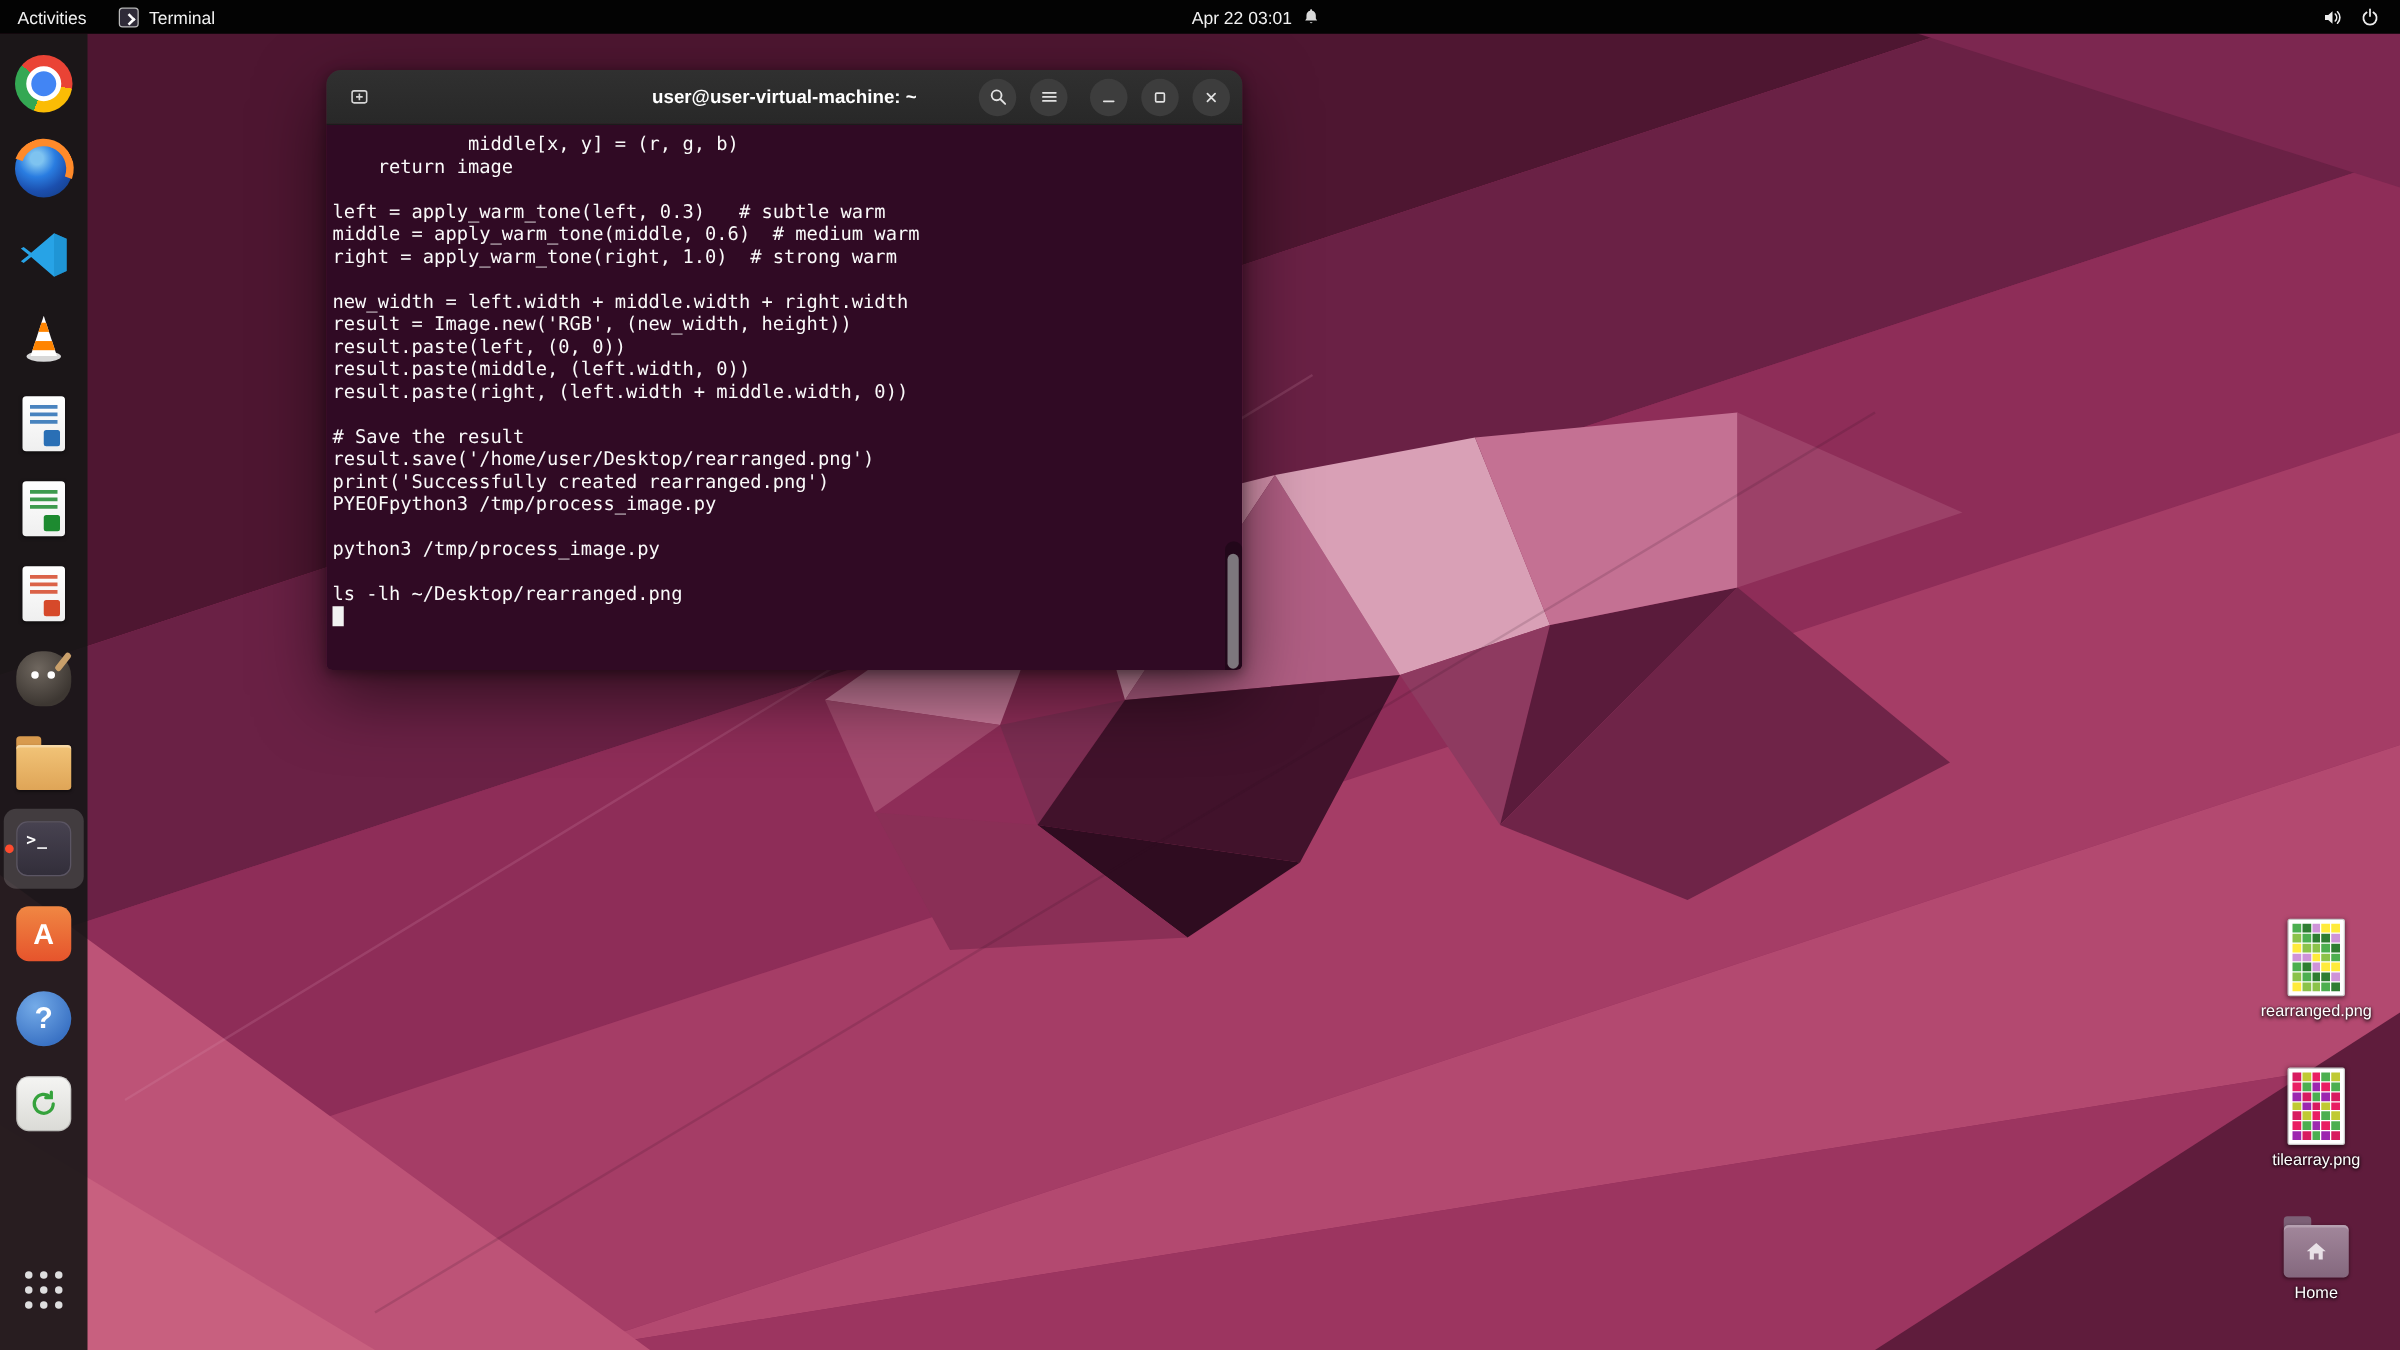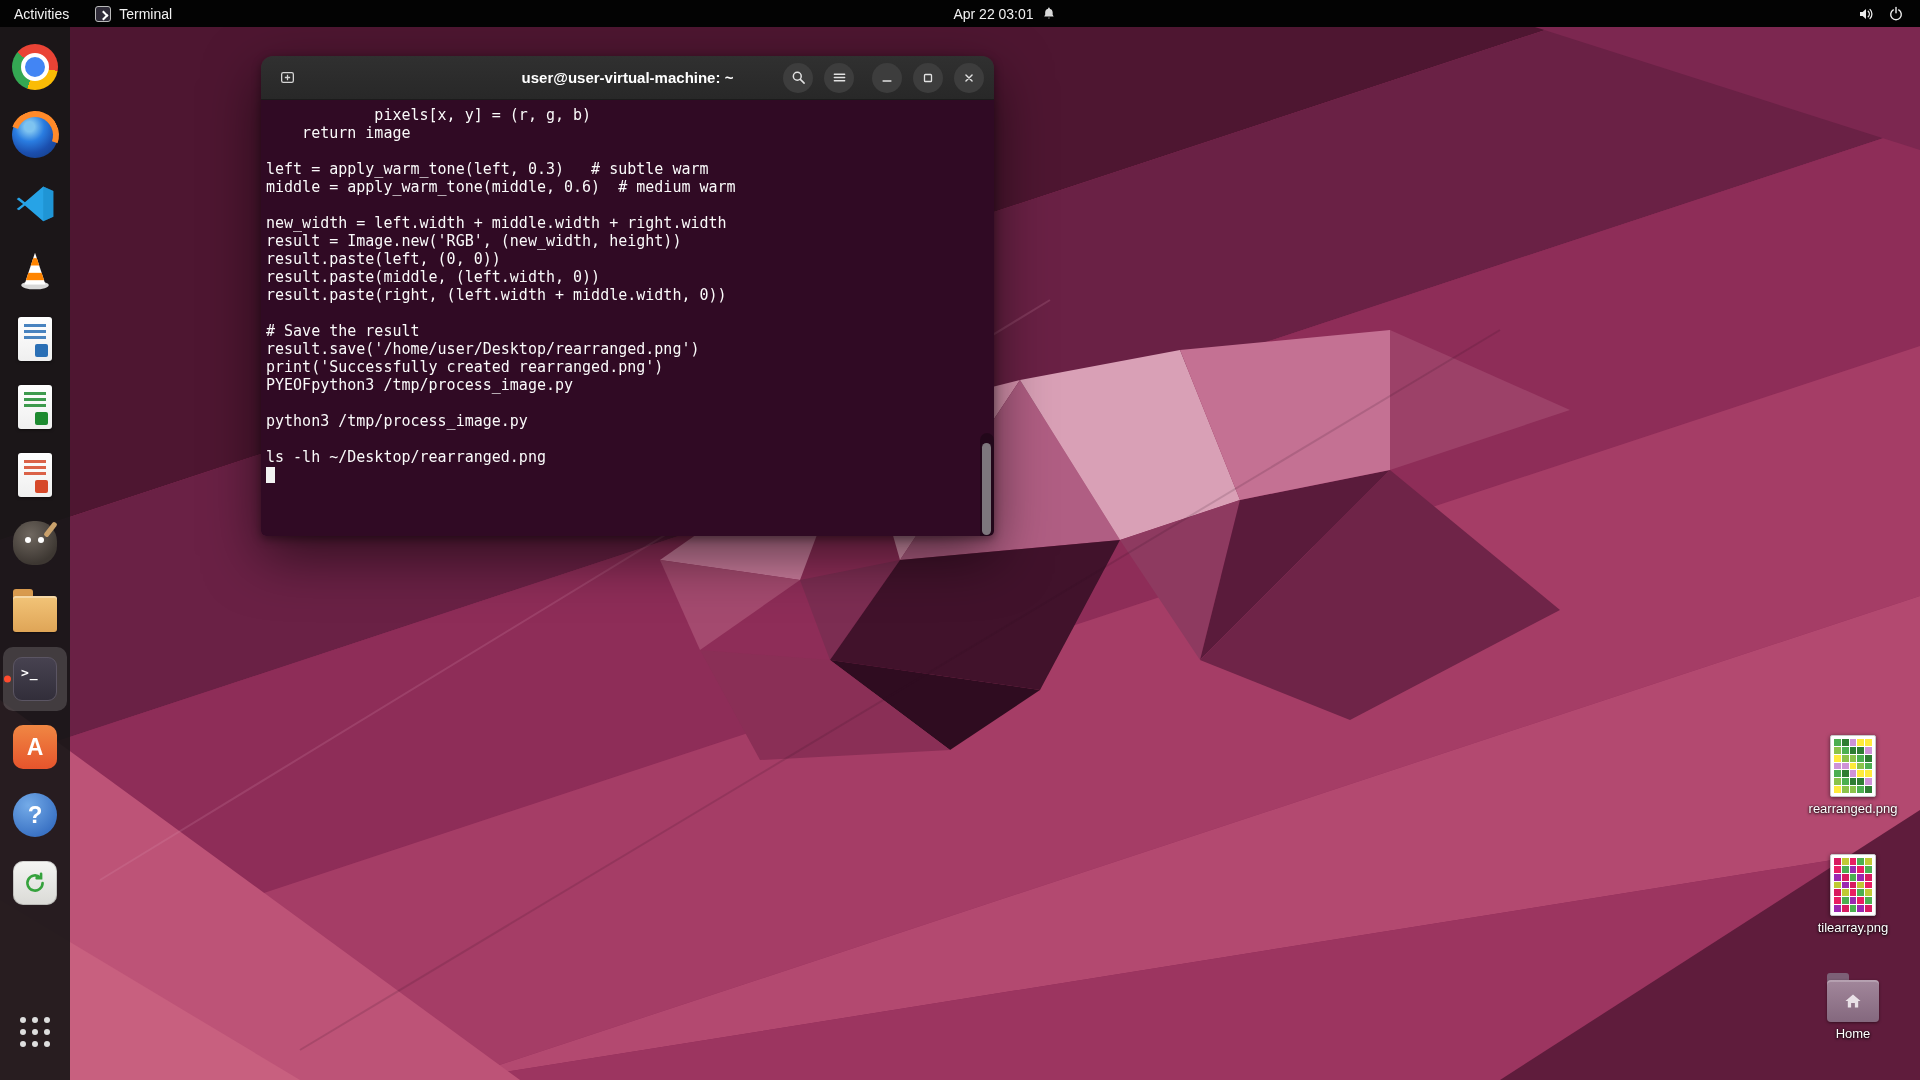--- a/index.html
+++ b/index.html
@@ -276,25 +276,26 @@
         </button>
         <button class="hb-circle">
           <svg width="14" height="14" viewBox="0 0 16 16" stroke="#e2e2e2" stroke-width="1.6" stroke-linecap="round">
             <path d="M4.5 4.5l7 7M11.5 4.5l-7 7"></path>
           </svg>
         </button>
       </div>
     </div>
     <div class="term-body">
       <div id="term-lines">
-          <div class="tline">            pixels[x, y] = (r, g, b)</div>
+          <div class="tline">            middle[x, y] = (r, g, b)</div>
           <div class="tline">    return image</div>
           <div class="tline"> </div>
           <div class="tline">left = apply_warm_tone(left, 0.3)   # subtle warm</div>
           <div class="tline">middle = apply_warm_tone(middle, 0.6)  # medium warm</div>
+          <div class="tline">right = apply_warm_tone(right, 1.0)  # strong warm</div>
           <div class="tline"> </div>
           <div class="tline">new_width = left.width + middle.width + right.width</div>
           <div class="tline">result = Image.new('RGB', (new_width, height))</div>
           <div class="tline">result.paste(left, (0, 0))</div>
           <div class="tline">result.paste(middle, (left.width, 0))</div>
           <div class="tline">result.paste(right, (left.width + middle.width, 0))</div>
           <div class="tline"> </div>
           <div class="tline"># Save the result</div>
           <div class="tline">result.save('/home/user/Desktop/rearranged.png')</div>
           <div class="tline">print('Successfully created rearranged.png')</div>

